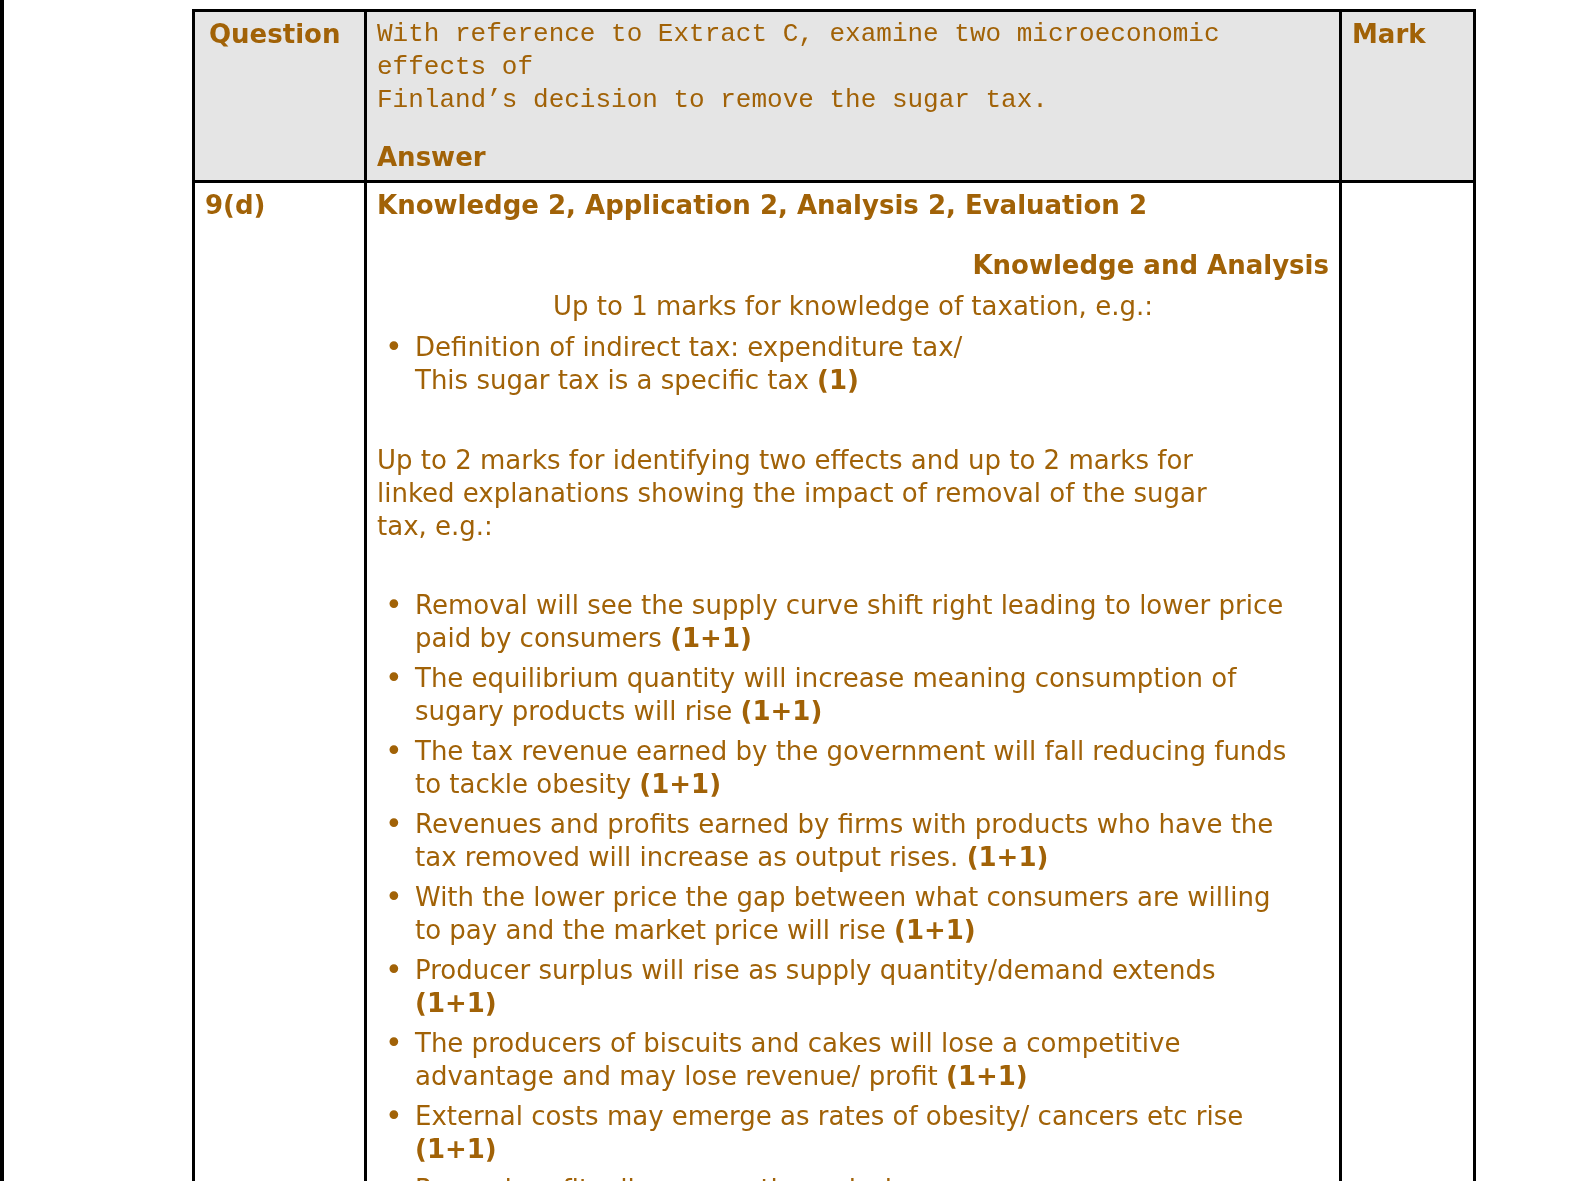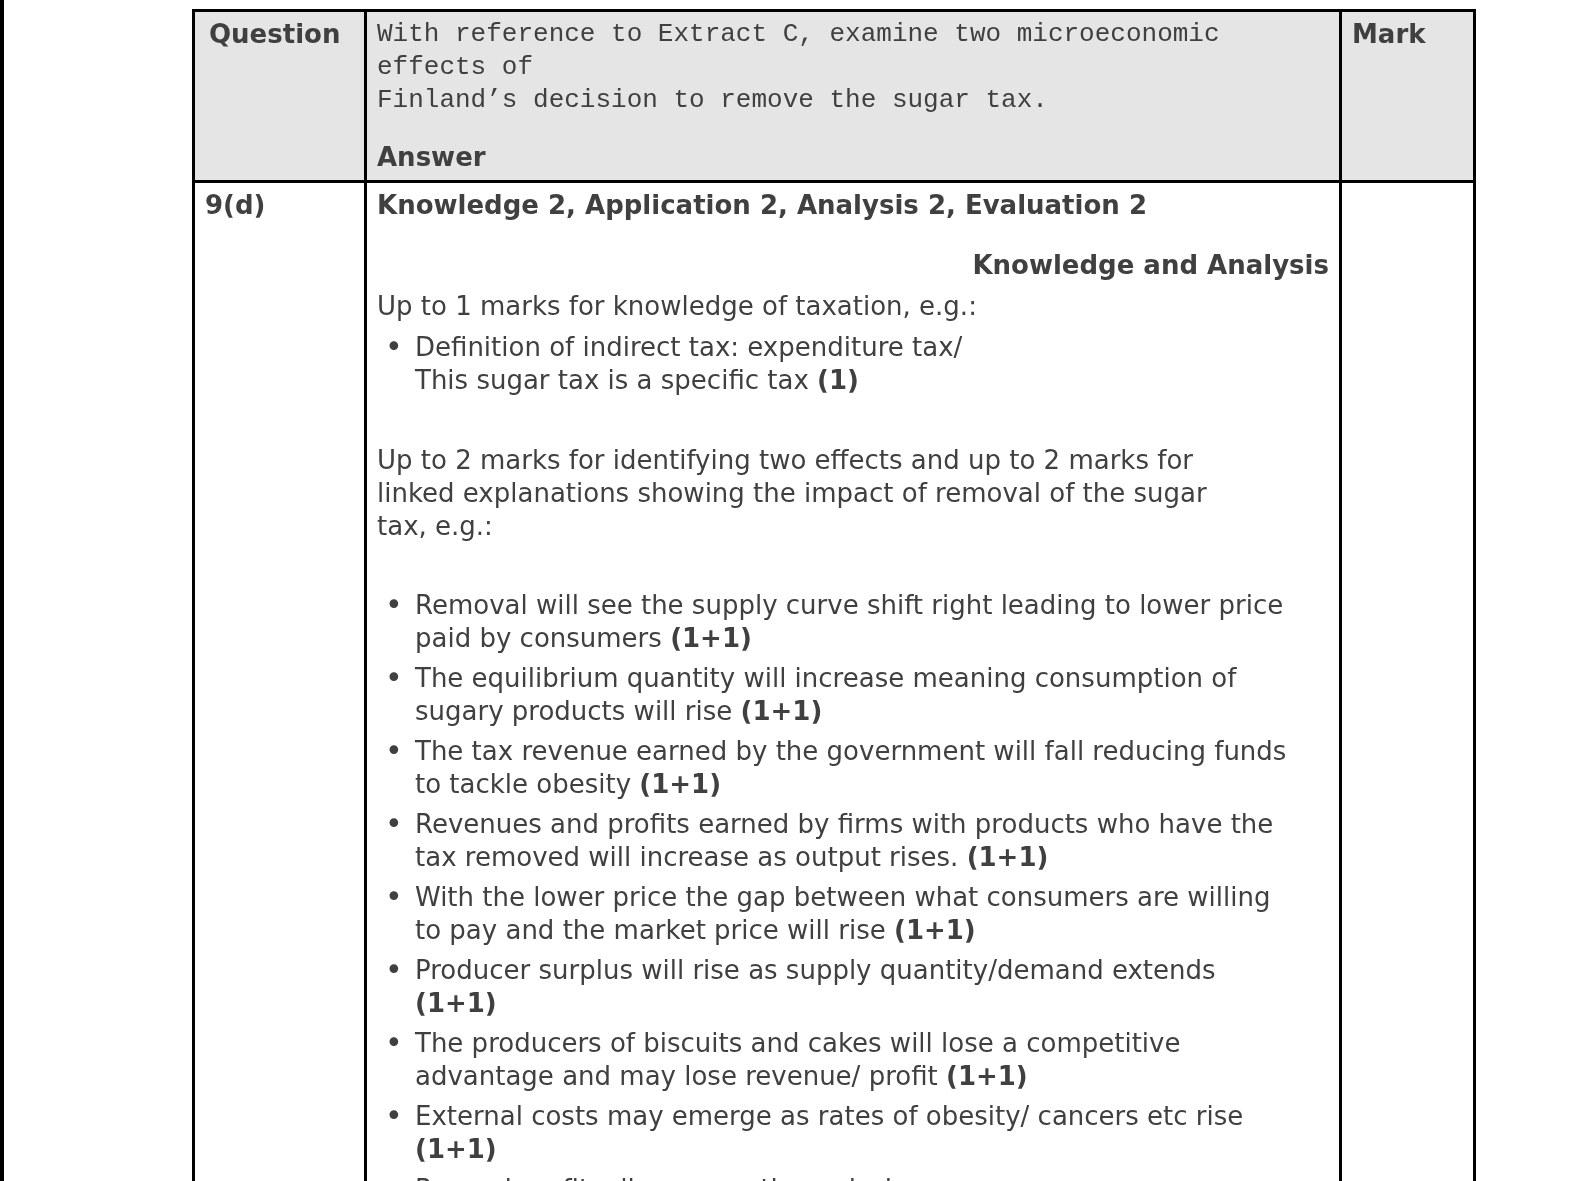--- a/index.html
+++ b/index.html
@@ -4,21 +4,21 @@
 <style>
   * { box-sizing: border-box; }
   html, body { margin: 0; padding: 0; background: #ffffff; }
   .screen {
     position: relative;
     width: 1587px;
     height: 1181px;
     background: #ffffff;
     overflow: hidden;
     font-family: "DejaVu Sans", "Liberation Sans", sans-serif;
-    color: #404040;
+    color: #a16207;
     font-size: 26px;
     line-height: 33px;
   }
   .page-left-rule {
     position: absolute;
     left: 0; top: 0;
     width: 4px; height: 1181px;
     background: #000000;
   }
   table.ms-table {
@@ -44,21 +44,21 @@
 
   .q-header-label { font-weight: bold; padding-left: 4px; }
   .mark-header-cell { text-align: left; font-weight: bold; }
 
   .question-text { white-space: pre-line; font-family: Liberation Mono, monospace; }
   .answer-label { font-weight: bold; margin-top: 24px; }
 
   .answer-cell p { margin: 0; }
   .marks-breakdown { font-weight: bold; margin: 0 0 27px 0 !important; }
   .section-heading { font-weight: bold; margin: 0 0 8px 0 !important; text-align: right; }
-  .knowledge-intro { margin: 0 0 8px 0 !important; }
+  .knowledge-intro { margin: 0 0 8px 0 !important; text-align: center; }
   .effects-intro { white-space: pre-line; margin: 47px 0 0 0 !important; }
 
   ul.bullets {
     list-style: none;
     margin: 0 0 0 8px;
     padding: 0;
   }
   ul.effects-list { margin-top: 46px; }
   ul.bullets li {
     position: relative;

